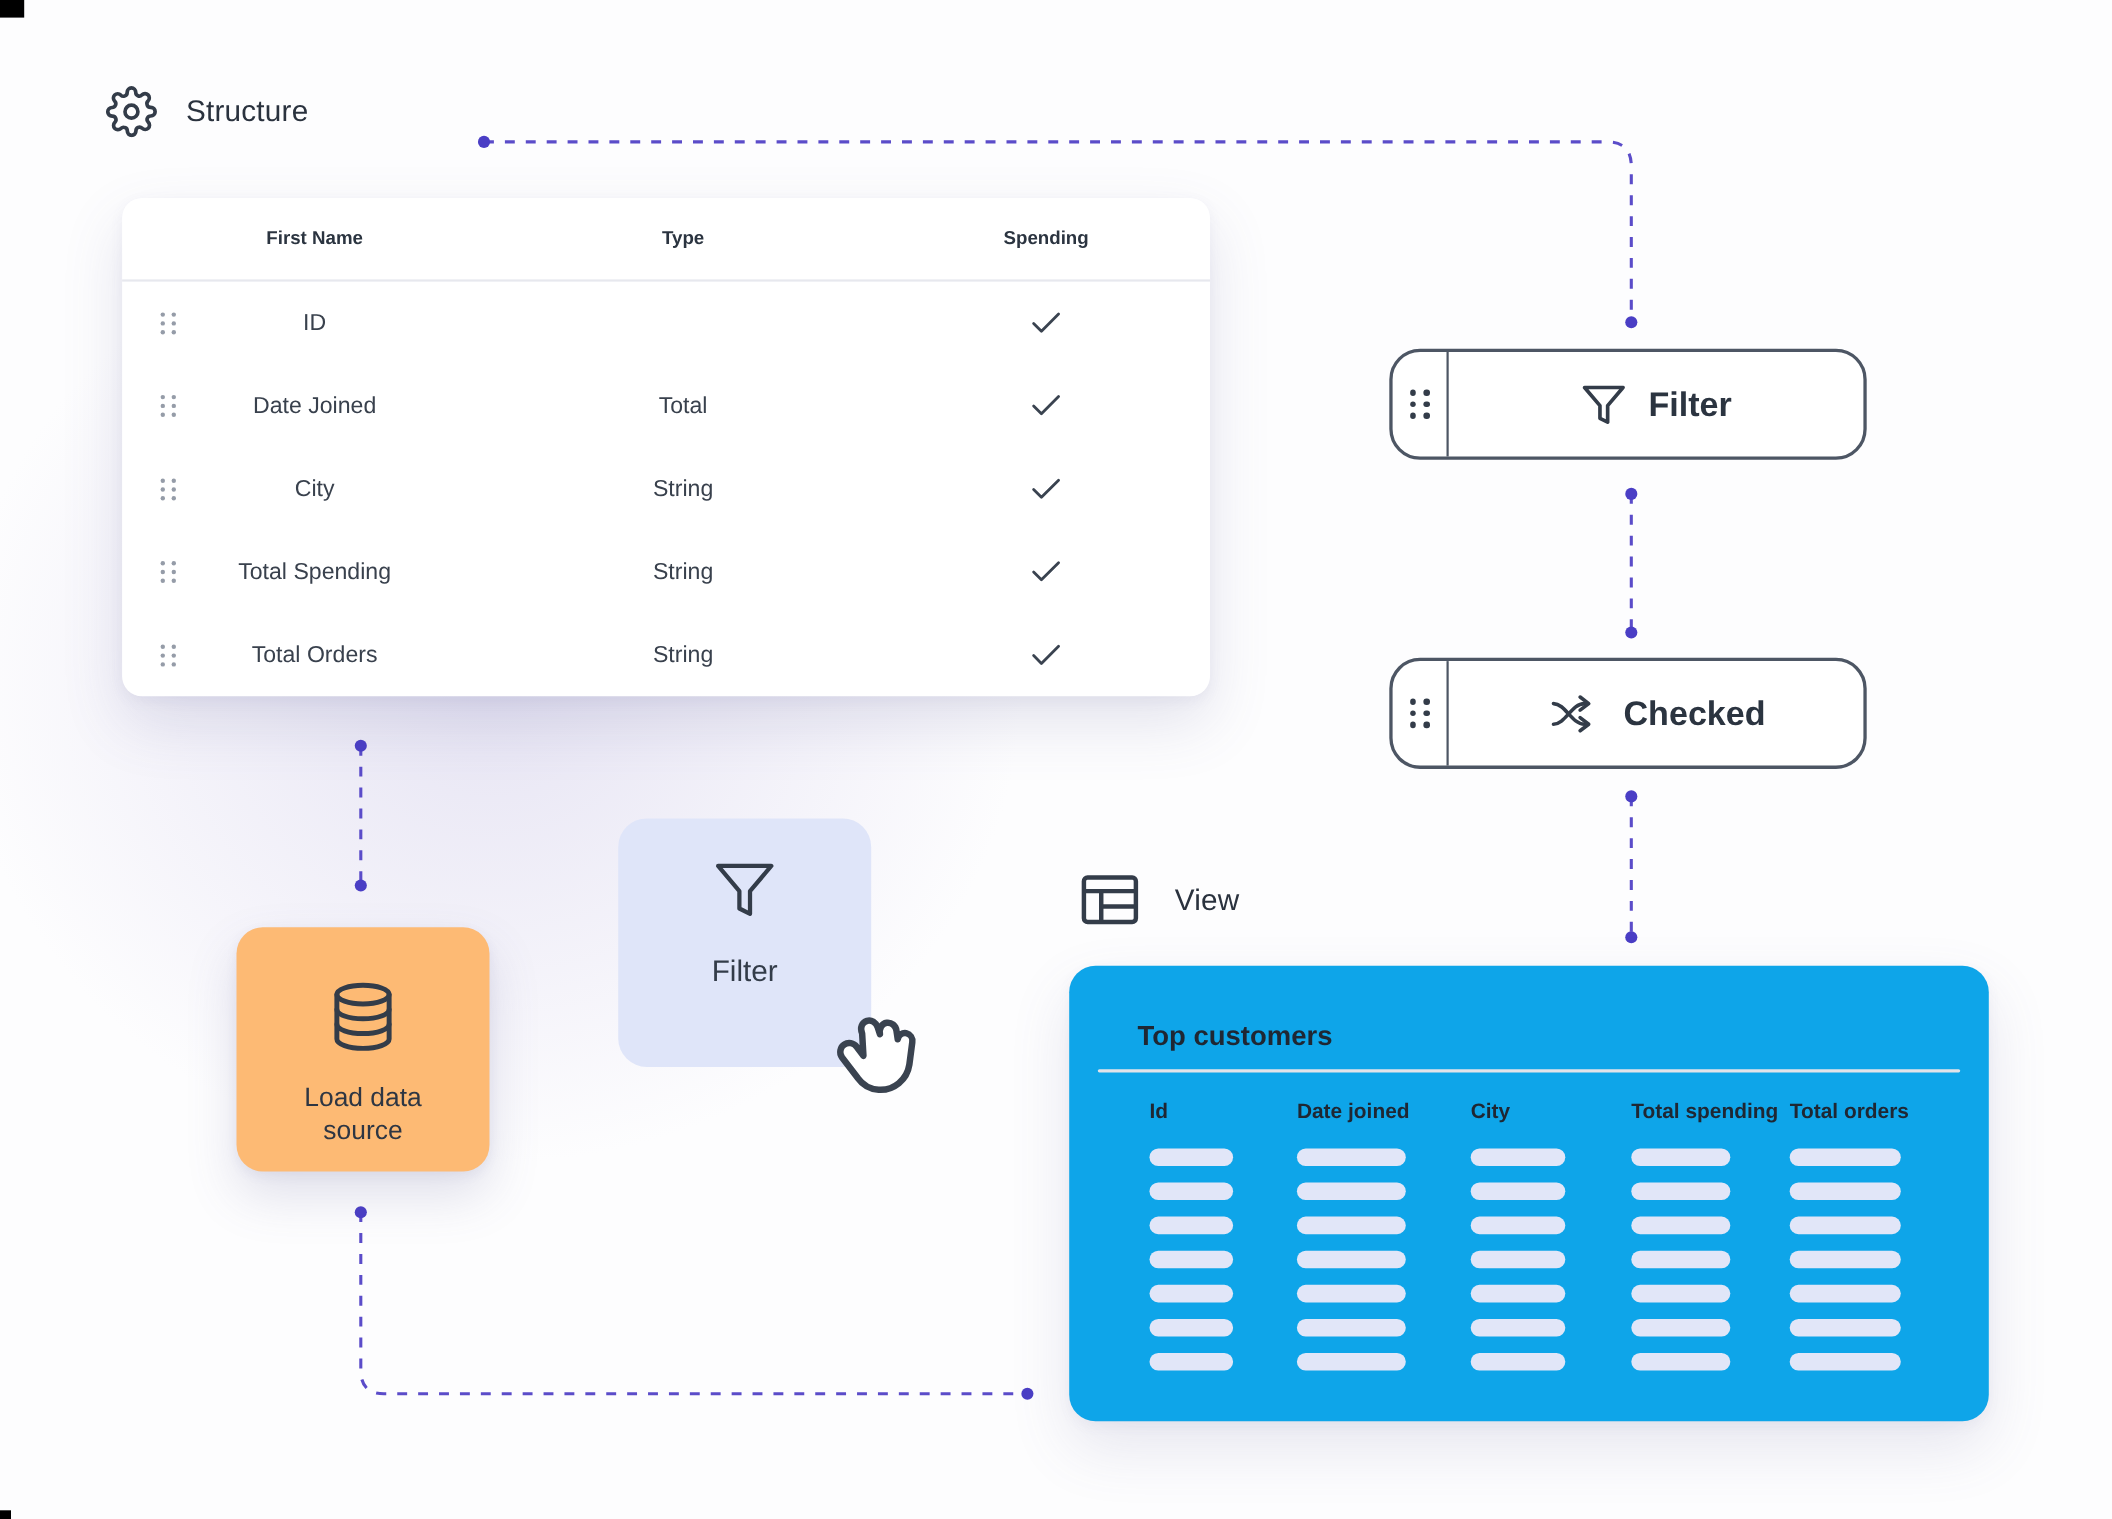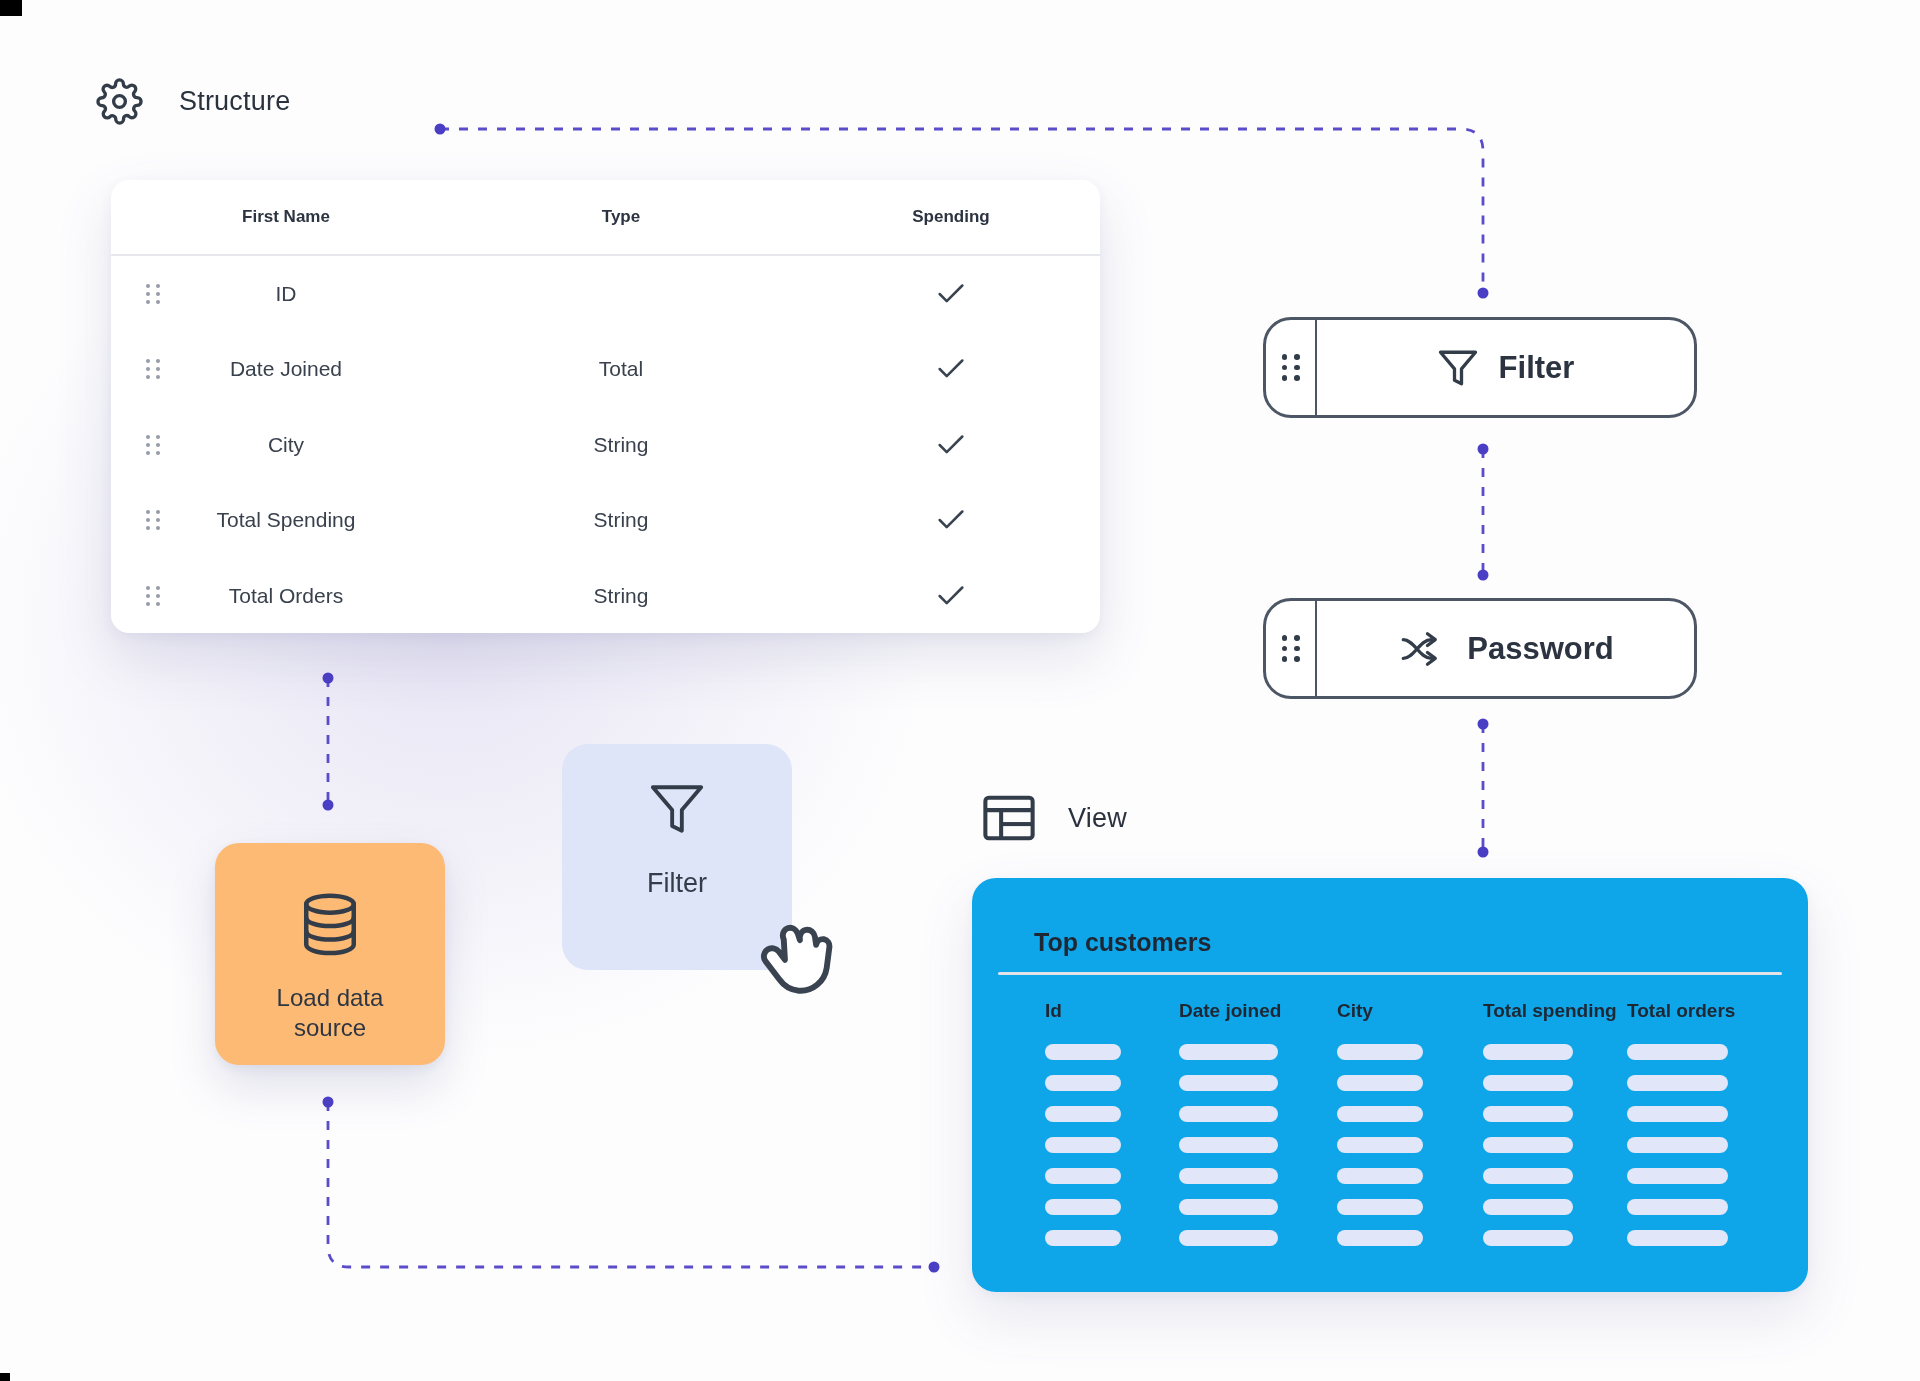--- a/index.html
+++ b/index.html
@@ -15,21 +15,21 @@
     position:absolute;left:-250px;top:0px;width:1450px;height:1350px;
     background:radial-gradient(ellipse 620px 560px at 48% 46%, rgba(223,220,240,.75), rgba(238,236,247,.45) 55%, rgba(255,255,255,0) 78%);
     pointer-events:none;
   }
   .abs{position:absolute;}
 
   
   .corner-mark{position:absolute;background:#000;}
 
   
-  .section-label{display:flex;align-items:center;gap:36px;}
+  .section-label{display:flex;align-items:center;gap:26px;}
   .section-label .txt{font-size:27px;font-weight:500;color:#2a323e;letter-spacing:.2px;}
 
   
   .table-card{
     left:111px;top:180px;width:989px;height:453px;
     background:#fff;border-radius:18px;
     box-shadow:0 24px 55px rgba(95,95,150,.16), 0 4px 12px rgba(95,95,150,.07);
   }
   .table-head{position:relative;height:74px;border-bottom:2px solid #e7e8ee;}
   .th{position:absolute;top:0;height:74px;display:flex;align-items:center;justify-content:center;
@@ -271,21 +271,21 @@
         <i></i>
       </span>
   </div>
   <div class="pipe-body">
     <svg class="icon" width="50" height="40" viewBox="0 0 32 24" fill="none" stroke="#333c49" stroke-width="2.1" stroke-linecap="round" stroke-linejoin="round">
       <path d="M4 6 C 11 6, 14.5 18, 22 18"></path>
       <path d="M4 18 C 11 18, 14.5 6, 22 6"></path>
       <path d="M19.5 2.2 L24.5 6 L19.5 9.8"></path>
       <path d="M19.5 14.2 L24.5 18 L19.5 21.8"></path>
     </svg>
-    <span class="lbl">Password</span>
+    <span class="lbl">Checked</span>
   </div>
 </div>
 
 <div class="abs node-card load-card">
   <svg class="icon" style="margin-top:48px;" width="64" height="66" viewBox="0 0 24 25" fill="none" stroke="#333c49" stroke-width="1.7" stroke-linecap="round" stroke-linejoin="round">
     <ellipse cx="12" cy="5" rx="9" ry="3.2"></ellipse>
     <path d="M21 10.1 c0 1.77 -4 3.2 -9 3.2 s-9 -1.43 -9 -3.2"></path>
     <path d="M21 15.2 c0 1.77 -4 3.2 -9 3.2 s-9 -1.43 -9 -3.2"></path>
     <path d="M3 5 v15.3 c0 1.77 4 3.2 9 3.2 s9 -1.43 9 -3.2 V5"></path>
   </svg>

